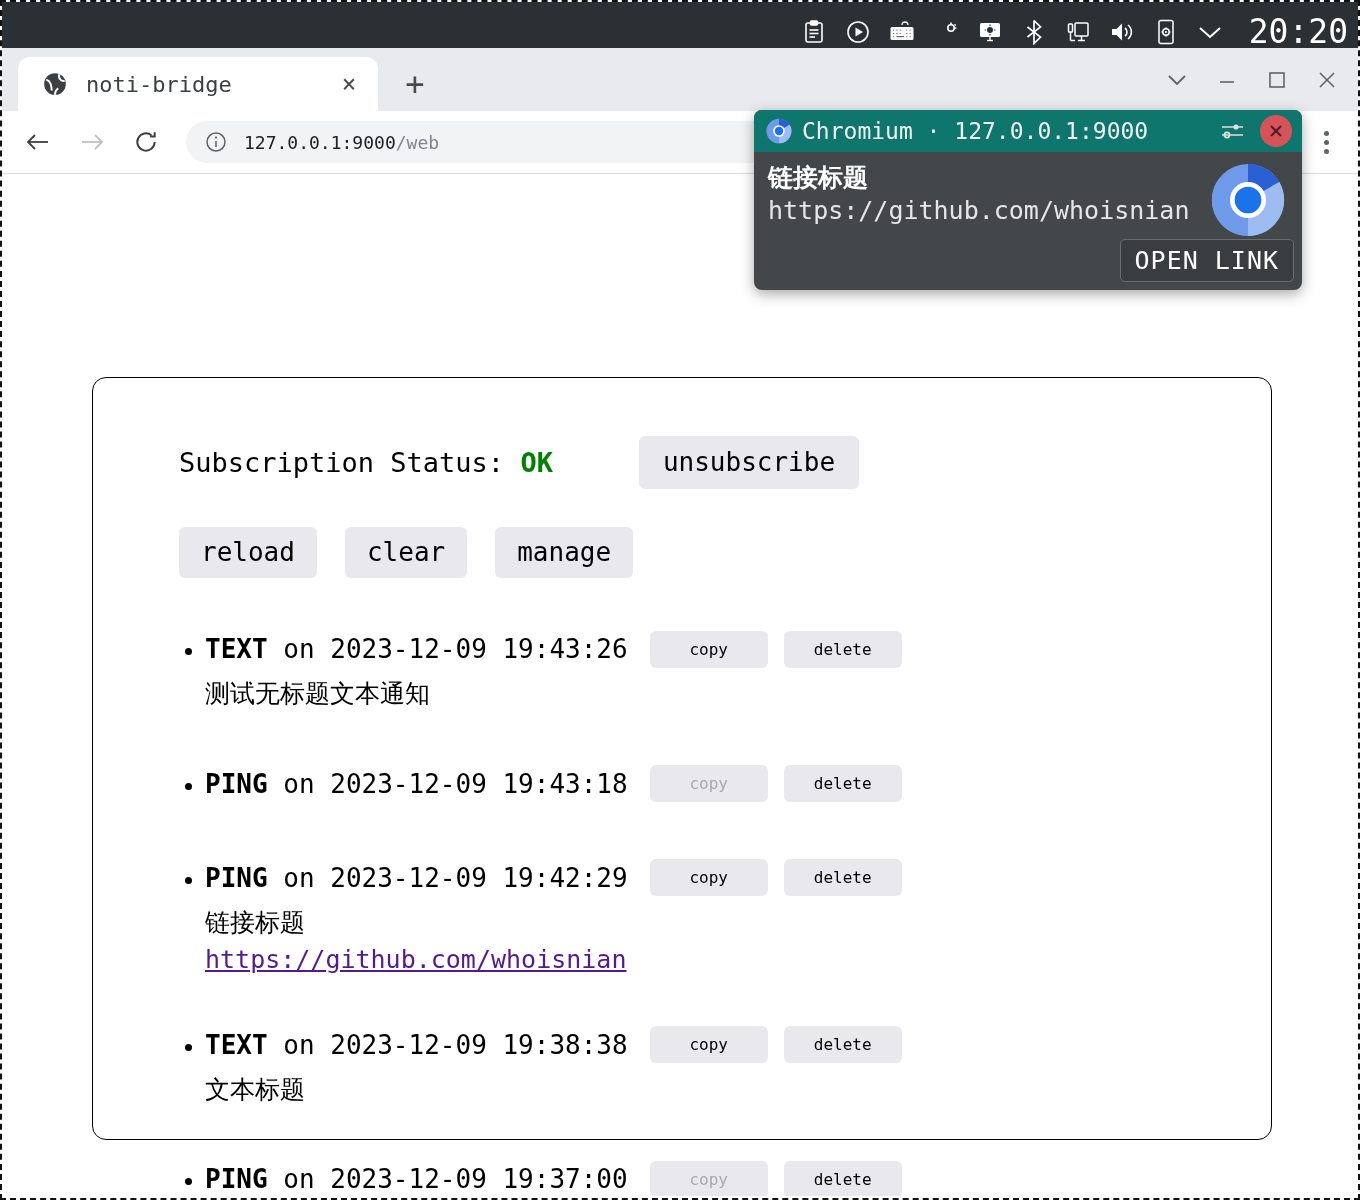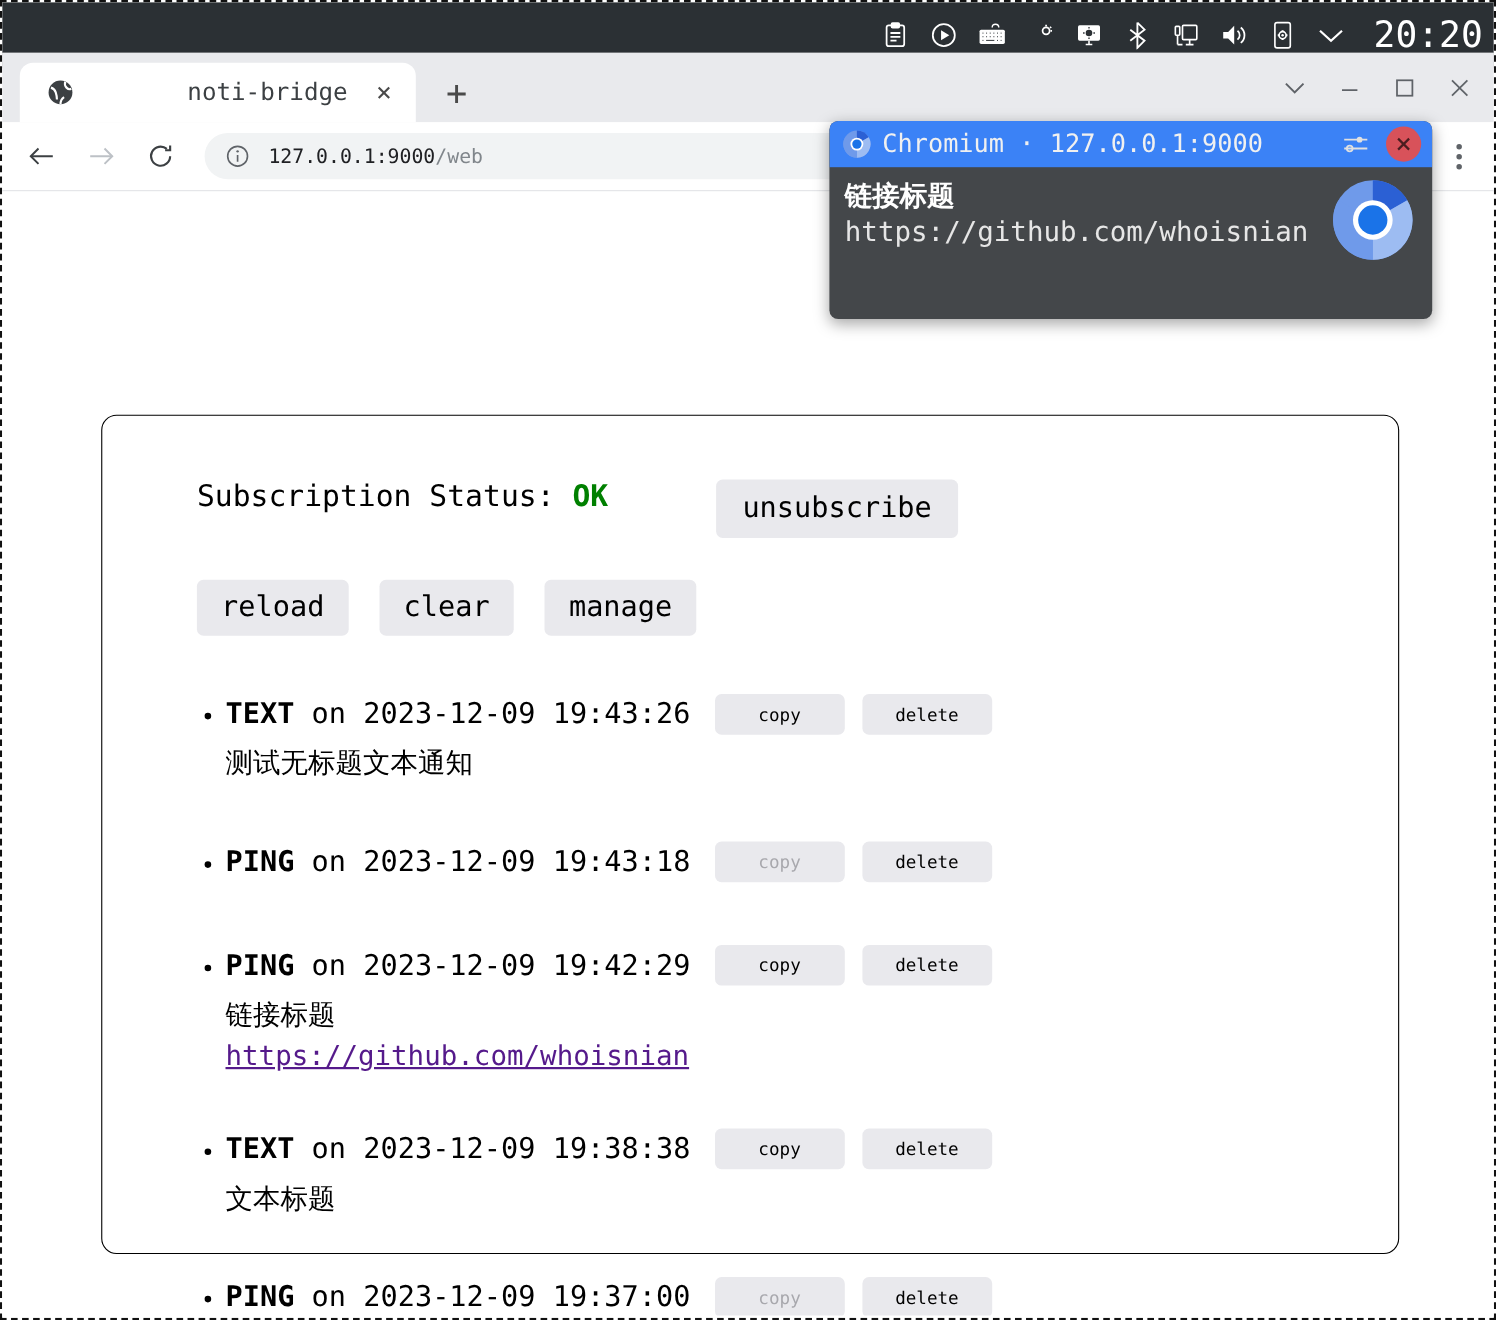--- a/index.html
+++ b/index.html
@@ -73,21 +73,20 @@
     position: relative;
     margin-left: 16px;
     width: 360px;
     height: 54px;
     background: #ffffff;
     border-radius: 12px 12px 0 0;
     display: flex;
     align-items: center;
     padding: 0 14px 0 24px;
     gap: 18px;
-    text-align: right;
   }
   #tab-favicon { width: 26px; height: 26px; flex: none; color: #3c4043; }
   #tab-title {
     flex: 1;
     font-size: 22px;
     color: #3c4043;
     font-family: "DejaVu Sans Mono", "Liberation Mono", monospace;
     white-space: nowrap;
     overflow: hidden;
   }
@@ -174,22 +173,22 @@
     height: 763px;
     border: 1px solid #000000;
     border-radius: 14px;
     background: #ffffff;
     padding: 38px 40px;
   }
 
   
   #status-row {
     display: flex;
-    align-items: flex-start;
-    gap: 16px;
+    align-items: center;
+    gap: 4px;
     margin-left: 46px;
     margin-top: 20px;
   }
   #status-text {
     font-size: 27px;
     color: #000000;
     font-family: "DejaVu Sans Mono", "Liberation Mono", monospace;
     white-space: nowrap;
   }
   #status-value { color: #008000; font-weight: bold; }
@@ -269,21 +268,21 @@
     width: 548px;
     height: 180px;
     background: #44474a;
     border-radius: 8px;
     box-shadow: 0 4px 14px rgba(0,0,0,0.35);
     overflow: hidden;
     z-index: 50;
   }
   #noti-popup-head {
     height: 42px;
-    background: #3b82f6;
+    background: #0f766e;
     display: flex;
     align-items: center;
     padding: 0 10px 0 12px;
     gap: 10px;
   }
   #popup-appicon { width: 26px; height: 26px; flex: none; }
   #popup-apptitle {
     flex: 1;
     font-size: 23px;
     color: #f0f0f0;
@@ -643,16 +642,17 @@
         <svg width="76" height="76" viewBox="0 0 40 40">
           <circle cx="20" cy="20" r="19" fill="#6f9aea"></circle>
           <path d="M20 1 A19 19 0 0 1 36.5 10.5 L20 20 Z" fill="#2b60d4"></path>
           <path d="M36.5 10.5 A19 19 0 0 1 20 39 L20 20 Z" fill="#9dbcf2"></path>
           <path d="M20 39 A19 19 0 0 1 3.5 10.5 L20 20 Z" fill="#6f9aea"></path>
           <circle cx="20" cy="20" r="9.5" fill="#ffffff"></circle>
           <circle cx="20" cy="20" r="7" fill="#1a73e8"></circle>
         </svg>
       </span>
 
+      <button id="popup-action">OPEN LINK</button>
     </div>
   </div>
 
 </div>
 
 </body></html>

